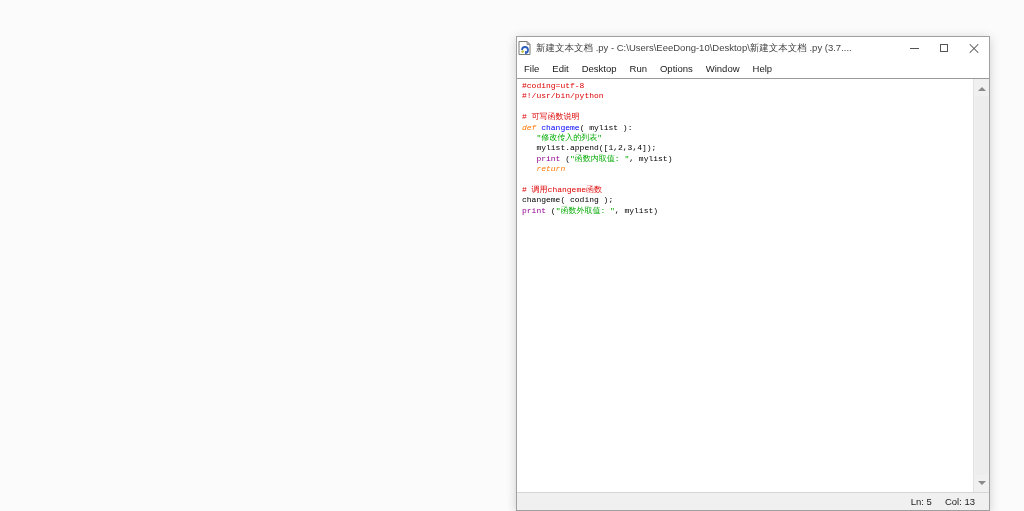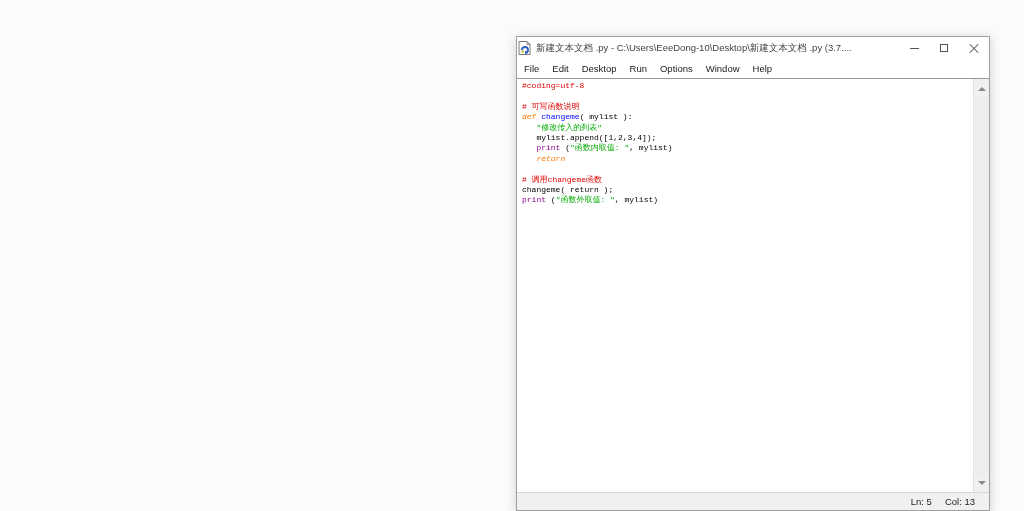--- a/index.html
+++ b/index.html
@@ -98,30 +98,31 @@
     <span class="menu-item">Desktop</span>
     <span class="menu-item">Run</span>
     <span class="menu-item">Options</span>
     <span class="menu-item">Window</span>
     <span class="menu-item">Help</span>
   </div>
 
   <div class="editor">
     <div class="code-area" id="code-area">
         <div class="code-line"><span class="tok-comment">#coding=utf-8</span></div>
+        <div class="code-line"><span class="tok-comment">#!/usr/bin/python</span></div>
         <div class="code-line"></div>
         <div class="code-line"><span class="tok-comment"># 可写函数说明</span></div>
         <div class="code-line"><span class="tok-keyword">def</span><span class="tok-normal"> </span><span class="tok-definition">changeme</span><span class="tok-normal">( mylist ):</span></div>
         <div class="code-line"><span class="tok-normal">   </span><span class="tok-string">"修改传入的列表"</span></div>
         <div class="code-line"><span class="tok-normal">   mylist.append([1,2,3,4]);</span></div>
         <div class="code-line"><span class="tok-normal">   </span><span class="tok-builtin">print</span><span class="tok-normal"> (</span><span class="tok-string">"函数内取值: "</span><span class="tok-normal">, mylist)</span></div>
         <div class="code-line"><span class="tok-normal">   </span><span class="tok-keyword">return</span></div>
         <div class="code-line"></div>
         <div class="code-line"><span class="tok-comment"># 调用changeme函数</span></div>
-        <div class="code-line"><span class="tok-normal">changeme( return );</span></div>
+        <div class="code-line"><span class="tok-normal">changeme( coding );</span></div>
         <div class="code-line"><span class="tok-builtin">print</span><span class="tok-normal"> (</span><span class="tok-string">"函数外取值: "</span><span class="tok-normal">, mylist)</span></div>
       </div>
     <div class="scrollbar">
       <div class="sb-arrow sb-up">
         <span class="tri-up"></span>
       </div>
       <div class="sb-thumb"></div>
       <div class="sb-arrow sb-down">
         <span class="tri-down"></span>
       </div>

